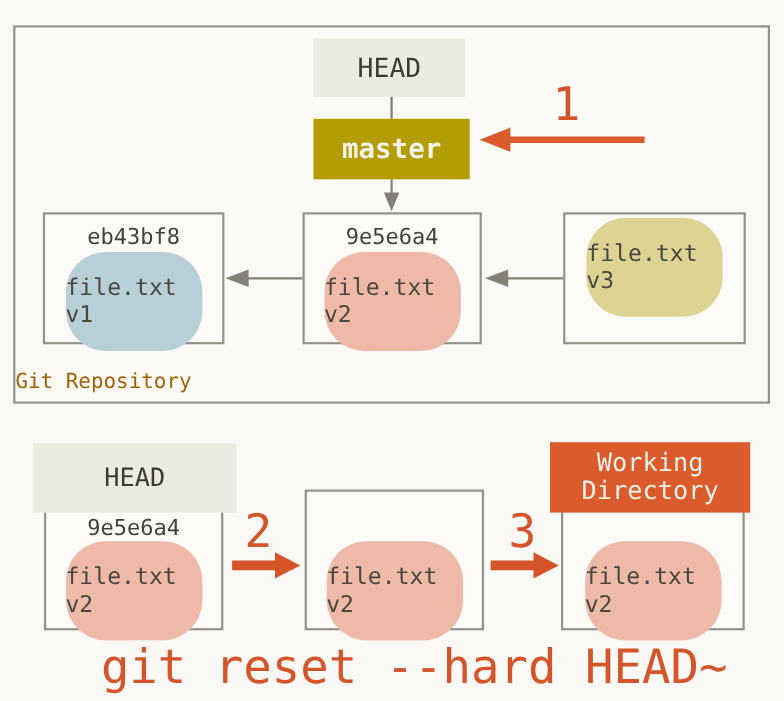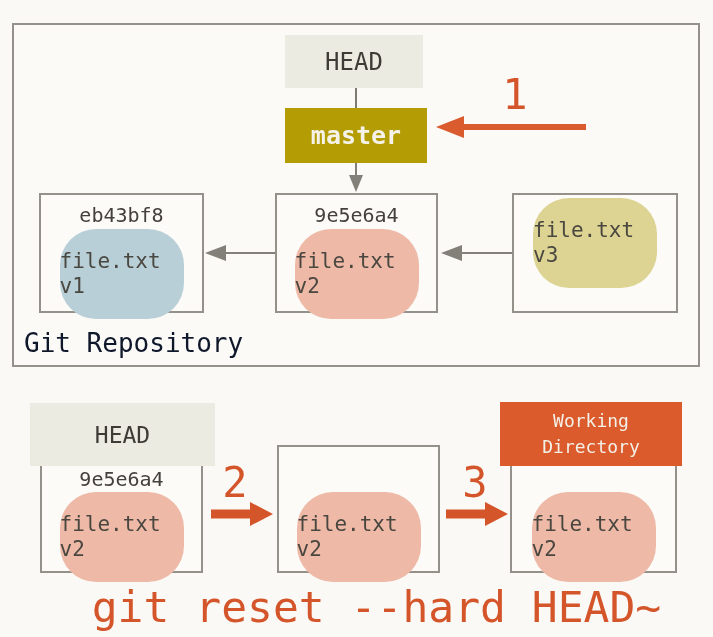--- a/index.html
+++ b/index.html
@@ -11,22 +11,22 @@
     overflow:hidden;
   }
   .abs{position:absolute;box-sizing:border-box;}
   
   .repo-box{
     left:12px;top:23px;width:688px;height:344px;
     border:2px solid #94918a;
     background:#fbfaf7;
   }
   .repo-label{
-    position:absolute;left:10px;bottom:7px;
-    font-size:26px;color:#0f172a;white-space:nowrap;
+    position:absolute;left:0;bottom:7px;
+    font-size:19px;color:#a16207;white-space:nowrap;
   }
   
   .head-top-box{
     left:285px;top:35px;width:138px;height:53px;
     background:#ecebe1;color:#3e3b36;
     display:flex;align-items:center;justify-content:center;
     font-size:24px;z-index:2;
   }
   .master-box{
     left:285px;top:108px;width:142px;height:55px;
@@ -55,21 +55,21 @@
   .blob-yellow{background:#ddd494;}
   
   .tree-header{
     top:403px;height:63px;z-index:3;
     display:flex;align-items:center;justify-content:center;
     text-align:center;font-size:23px;
   }
   .hdr-head{left:30px;width:185px;background:#ecebe1;color:#3e3b36;}
   .hdr-index{left:265px;width:185px;background:#4a8a99;color:#f3f0e7;}
   .hdr-wd{left:500px;top:402px;width:182px;height:64px;background:#dc5b2c;color:#f3f0e7;
-          font-size:18px;line-height:26px;}
+          font-size:23px;line-height:26px;}
   
   .tree-box{
     top:445px;height:128px;
     border:2px solid #94918a;background:#fcfbf8;
     z-index:1;
   }
   .tree-hash{
     margin-top:21px;text-align:center;
     font-size:20px;color:#44413c;line-height:22px;
   }

